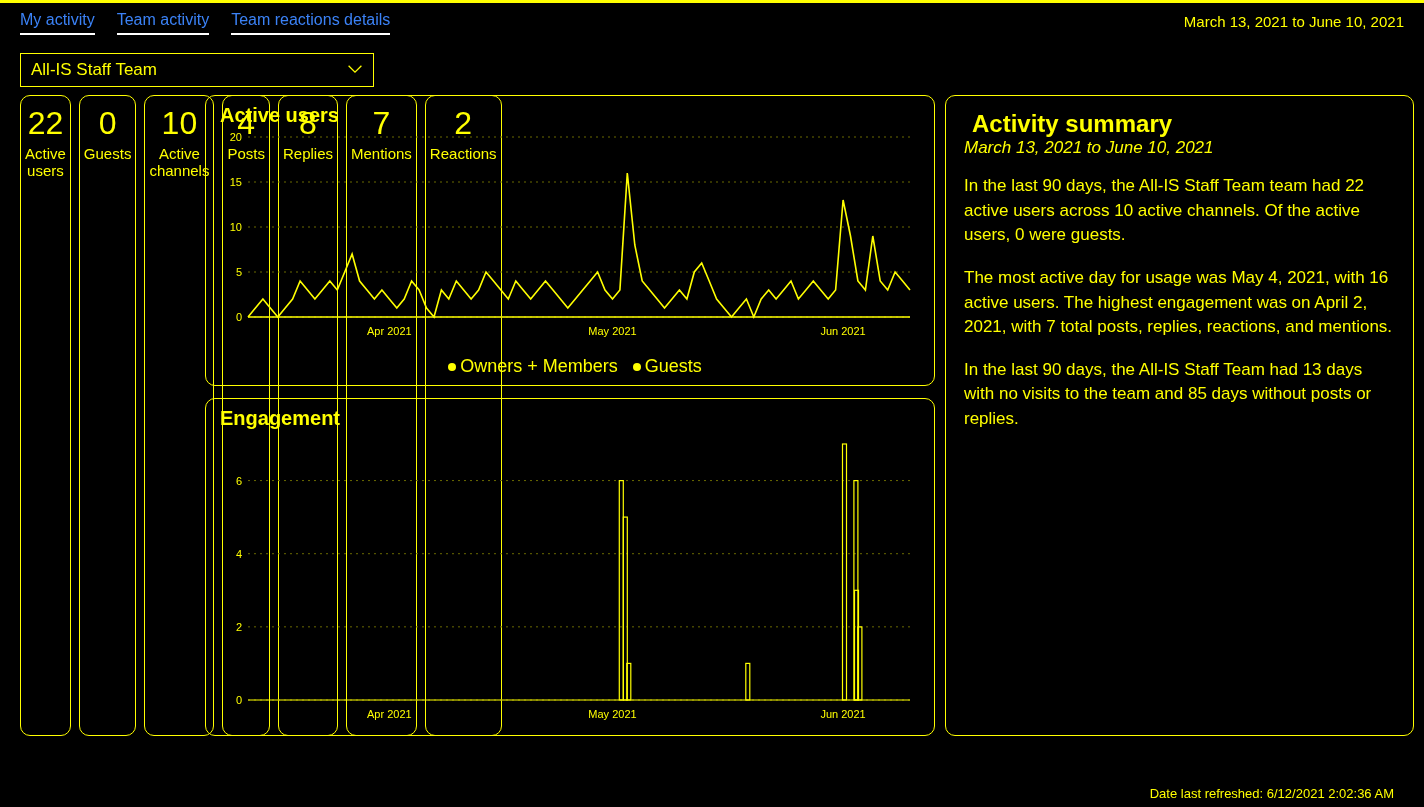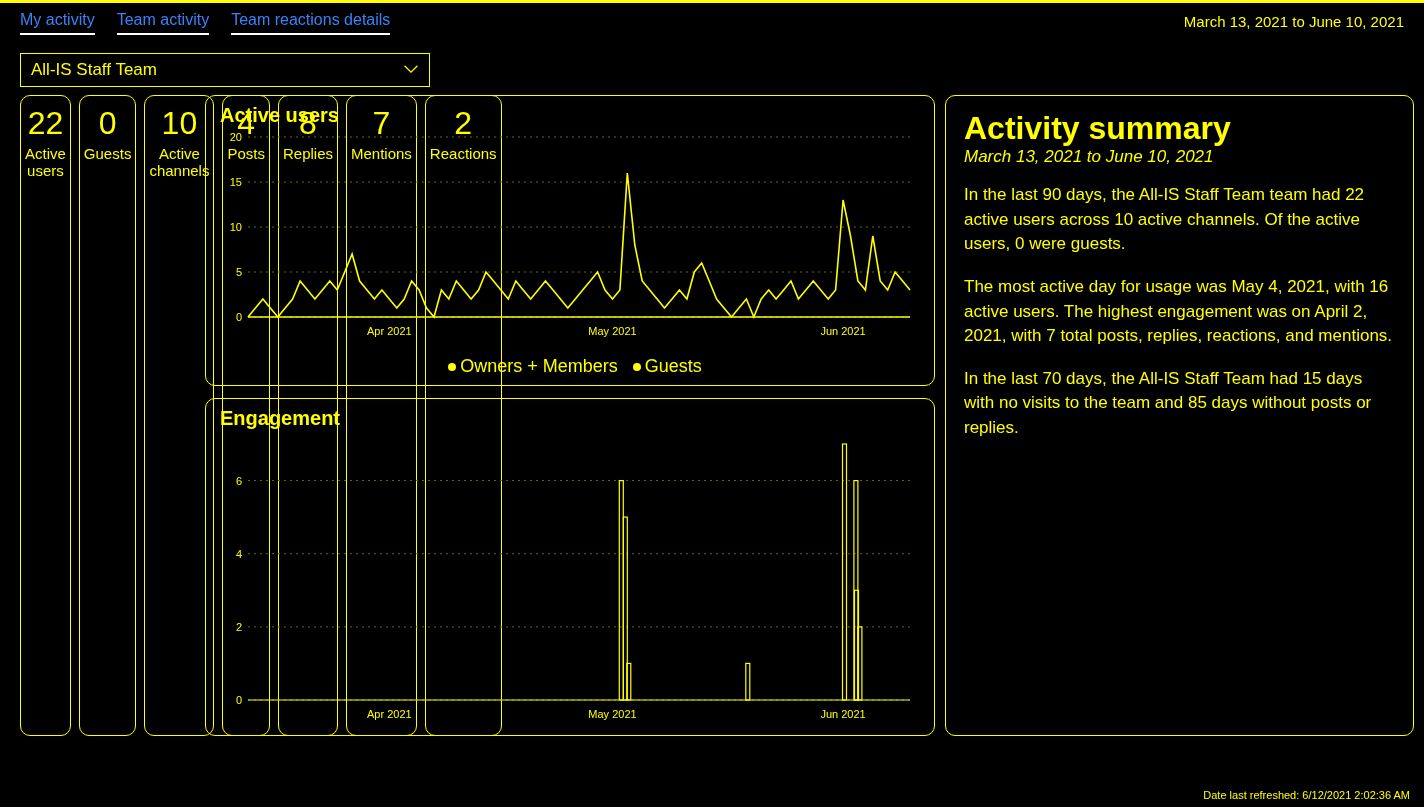--- a/index.html
+++ b/index.html
@@ -31,21 +31,21 @@
   }
   .date-range-top {
     position: absolute;
     right: 20px;
     top: 10px;
     color: #FFFF00;
     font-size: 15px;
   }
   .team-select {
     margin: 12px 0 8px 20px;
-    width: 410px;
+    width: 354px;
     border: 1px solid #FFFF00;
     padding: 6px 10px;
     display: flex;
     justify-content: space-between;
     align-items: center;
     cursor: pointer;
     font-size: 17px;
   }
   .chevron svg { width: 16px; height: 12px; }
   .main {
@@ -79,28 +79,28 @@
   .legend .dot {
     display: inline-block; width: 8px; height: 8px; border-radius: 50%;
     background: #FFFF00; margin: 0 4px 0 10px; vertical-align: middle;
   }
   .summary-col {
     border: 1px solid #FFFF00;
     border-radius: 10px;
     width: 470px;
     padding: 14px 18px;
   }
-  .summary-title { font-size: 32px; font-weight: bold; }
+  .summary-title { font-size: 24px; font-weight: bold; margin-left: 8px; }
   .summary-range { font-style: italic; font-size: 17px; margin-bottom: 16px; }
   .summary-body p { font-size: 17px; line-height: 1.45; margin-bottom: 18px; }
   .footer {
     position: absolute;
-    right: 14px;
+    right: 30px;
     bottom: 6px;
-    font-size: 11px;
+    font-size: 13px;
   }
   .grid-dash { stroke: #6a6a00; stroke-width: 1; stroke-dasharray: 2 4; }
   .tick { font-size: 11px; fill: #FFFF00; }
   .line-series { fill: none; stroke: #FFFF00; stroke-width: 1.6; }
   .bar { fill: none; stroke: #FFFF00; stroke-width: 1.2; }
 </style>
 </head>
 <body>
 
 <div class="top-border"></div>
@@ -212,18 +212,18 @@
     </div>
 
   </div>
 
   <div class="summary-col">
     <div class="summary-title">Activity summary</div>
     <div class="summary-range">March 13, 2021 to June 10, 2021</div>
     <div class="summary-body">
       <p>In the last 90 days, the All-IS Staff Team team had 22 active users across 10 active channels. Of the active users, 0 were guests.</p>
       <p>The most active day for usage was May 4, 2021, with 16 active users. The highest engagement was on April 2, 2021, with 7 total posts, replies, reactions, and mentions.</p>
-      <p>In the last 70 days, the All-IS Staff Team had 15  days with no visits to the team and 85 days without posts or replies.</p>
+      <p>In the last 90 days, the All-IS Staff Team had 13  days with no visits to the team and 85 days without posts or replies.</p>
     </div>
   </div>
 </div>
 
 <div class="footer">Date last refreshed: 6/12/2021 2:02:36 AM</div>
 
 </body></html>

